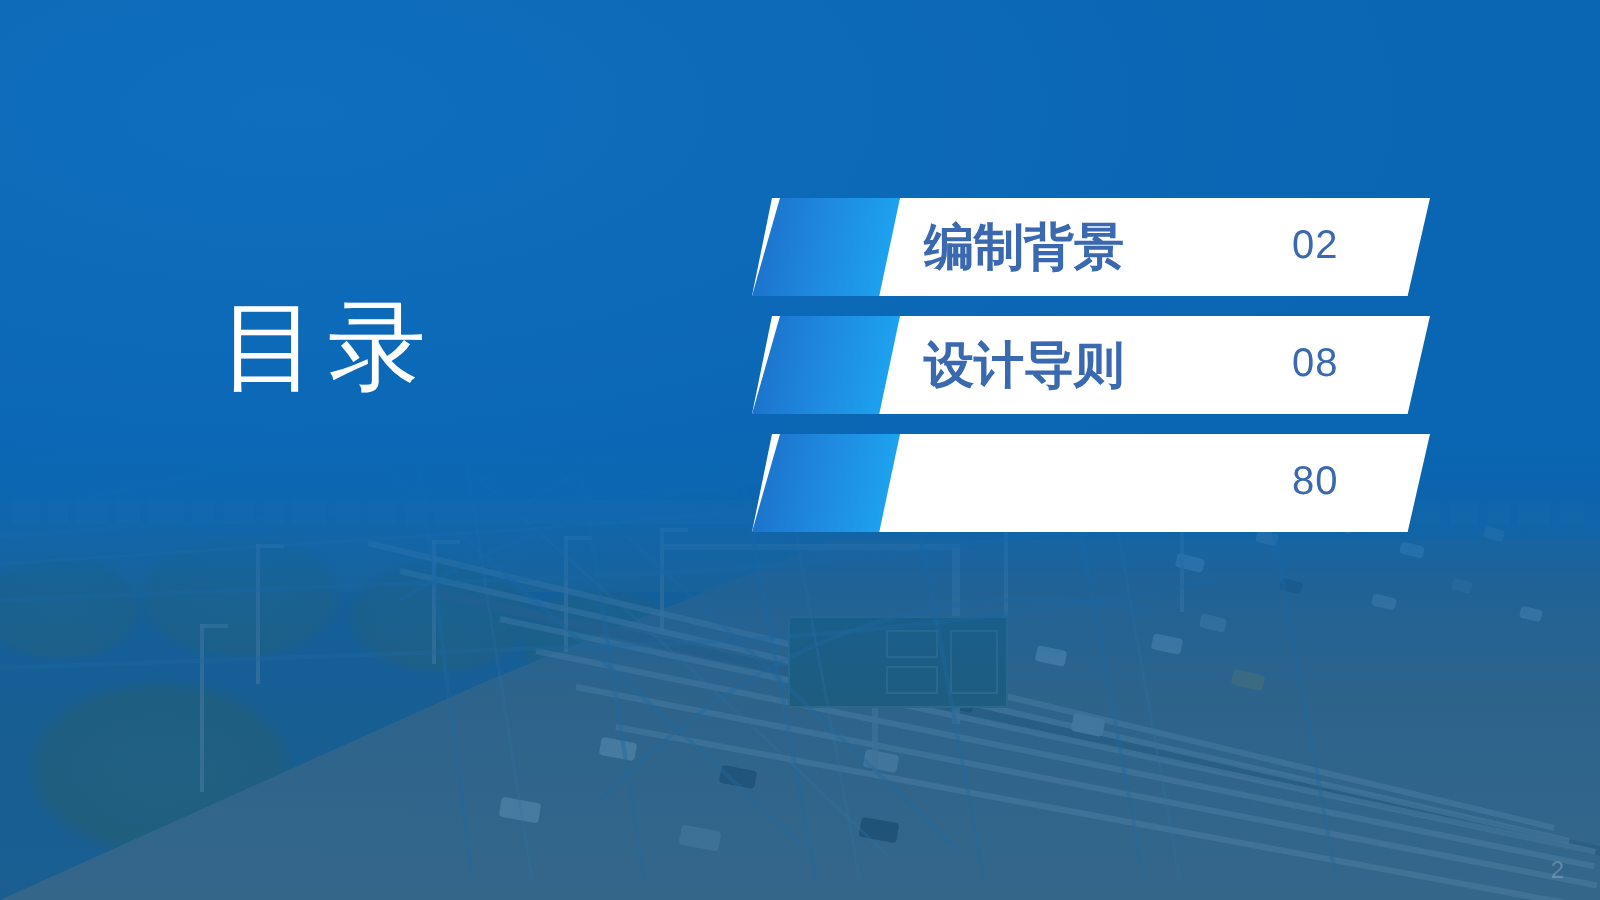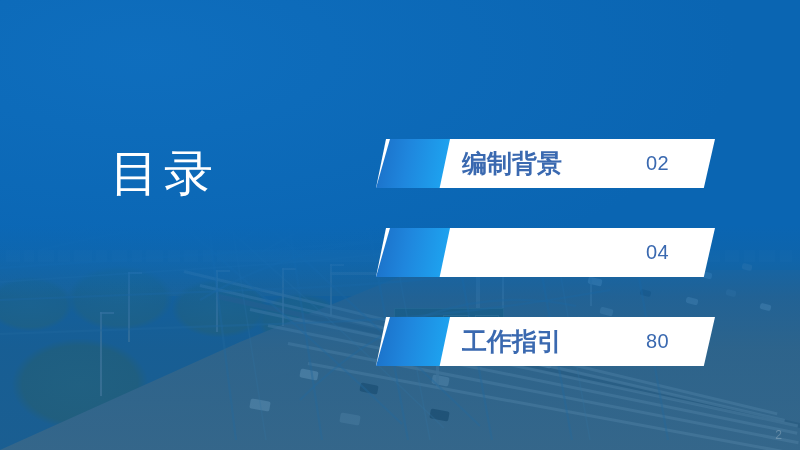--- a/index.html
+++ b/index.html
@@ -170,21 +170,20 @@
   .list {
     position:absolute;
     left:376px; top:99px;
     width:345px;
     z-index:9;
   }
   .row {
     position:relative;
     height:49px;
     margin-bottom:10px;
-    margin-top:40px;
   }
   .row:last-child { margin-bottom:0; }
 
   .bar {
     position:absolute;
     left:0; top:0;
     width:339px; height:49px;
     background:#ffffff;
     clip-path:polygon(10px 0%, 100% 0%, 96.7% 100%, 0% 100%);
   }
@@ -379,28 +378,28 @@
       <div class="numbox"></div>
       <div class="num">01</div>
       <div class="label">编制背景</div>
       <div class="page">02</div>
     </div>
 
     <div class="row">
       <div class="bar"></div>
       <div class="numbox"></div>
       <div class="num">02</div>
-      <div class="page">04</div>
+      <div class="label">设计导则</div>
+      <div class="page">08</div>
     </div>
 
     <div class="row">
       <div class="bar"></div>
       <div class="numbox"></div>
       <div class="num">03</div>
-      <div class="label">工作指引</div>
       <div class="page">80</div>
     </div>
 
 
   </div>
 
   <div class="slide-page">2</div>
 
 </div>
 

